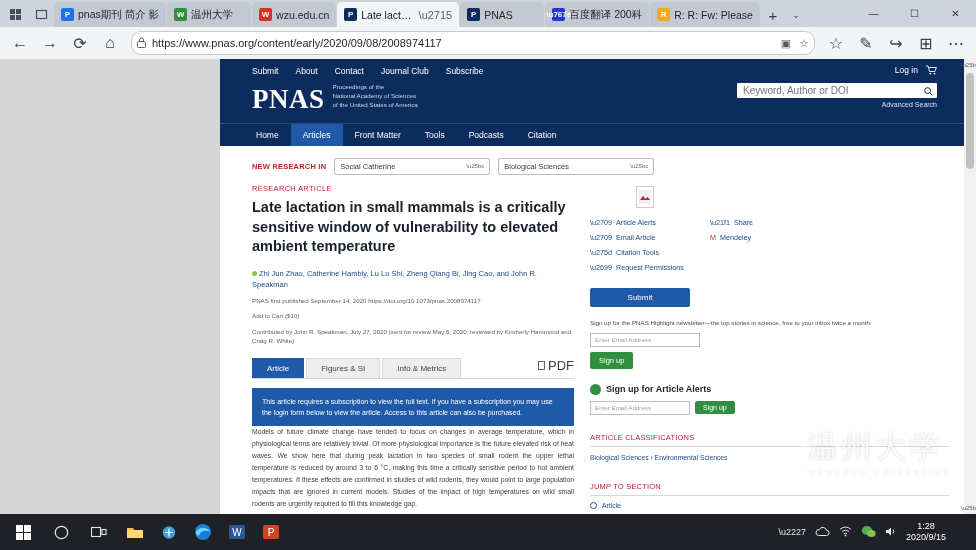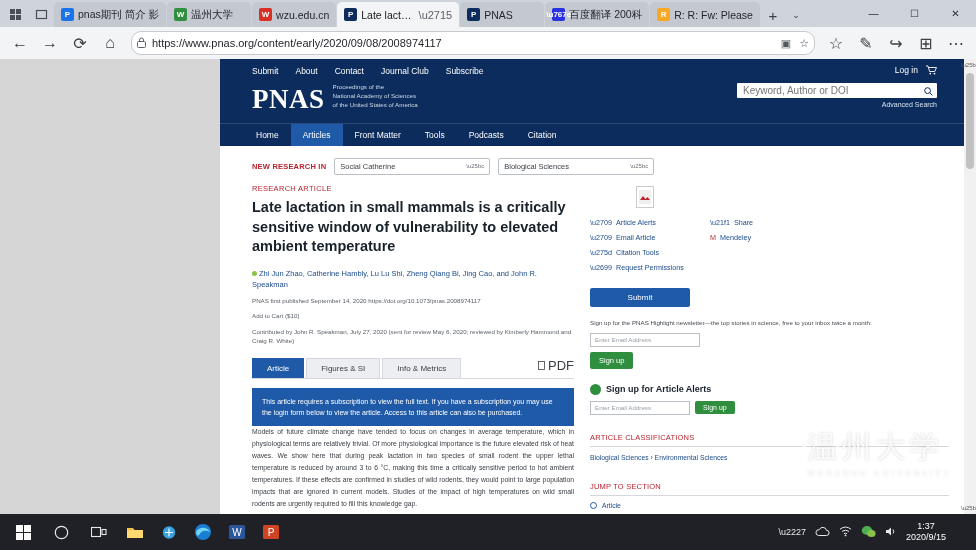--- a/index.html
+++ b/index.html
@@ -489,19 +489,19 @@
             <ellipse cx="10.4" cy="8.4" rx="4.2" ry="3.5" fill="#8bc34a"></ellipse>
           </svg>
       </span>
       <span>
         <svg width="12" height="11" viewBox="0 0 12 11">
             <path d="M1 4h2.2L6 1.6v7.8L3.2 7H1z" fill="#e6e8ea"></path>
             <path d="M8 3.5a3.2 3.2 0 0 1 0 4" fill="none" stroke="#e6e8ea" stroke-width="1"></path>
           </svg>
       </span>
       <span class="clock">
-        <span>1:37</span><br>
+        <span>1:28</span><br>
         <span>2020/9/15</span>
       </span>
     </div>
   </div>
 
 </div>
 
 </body></html>

